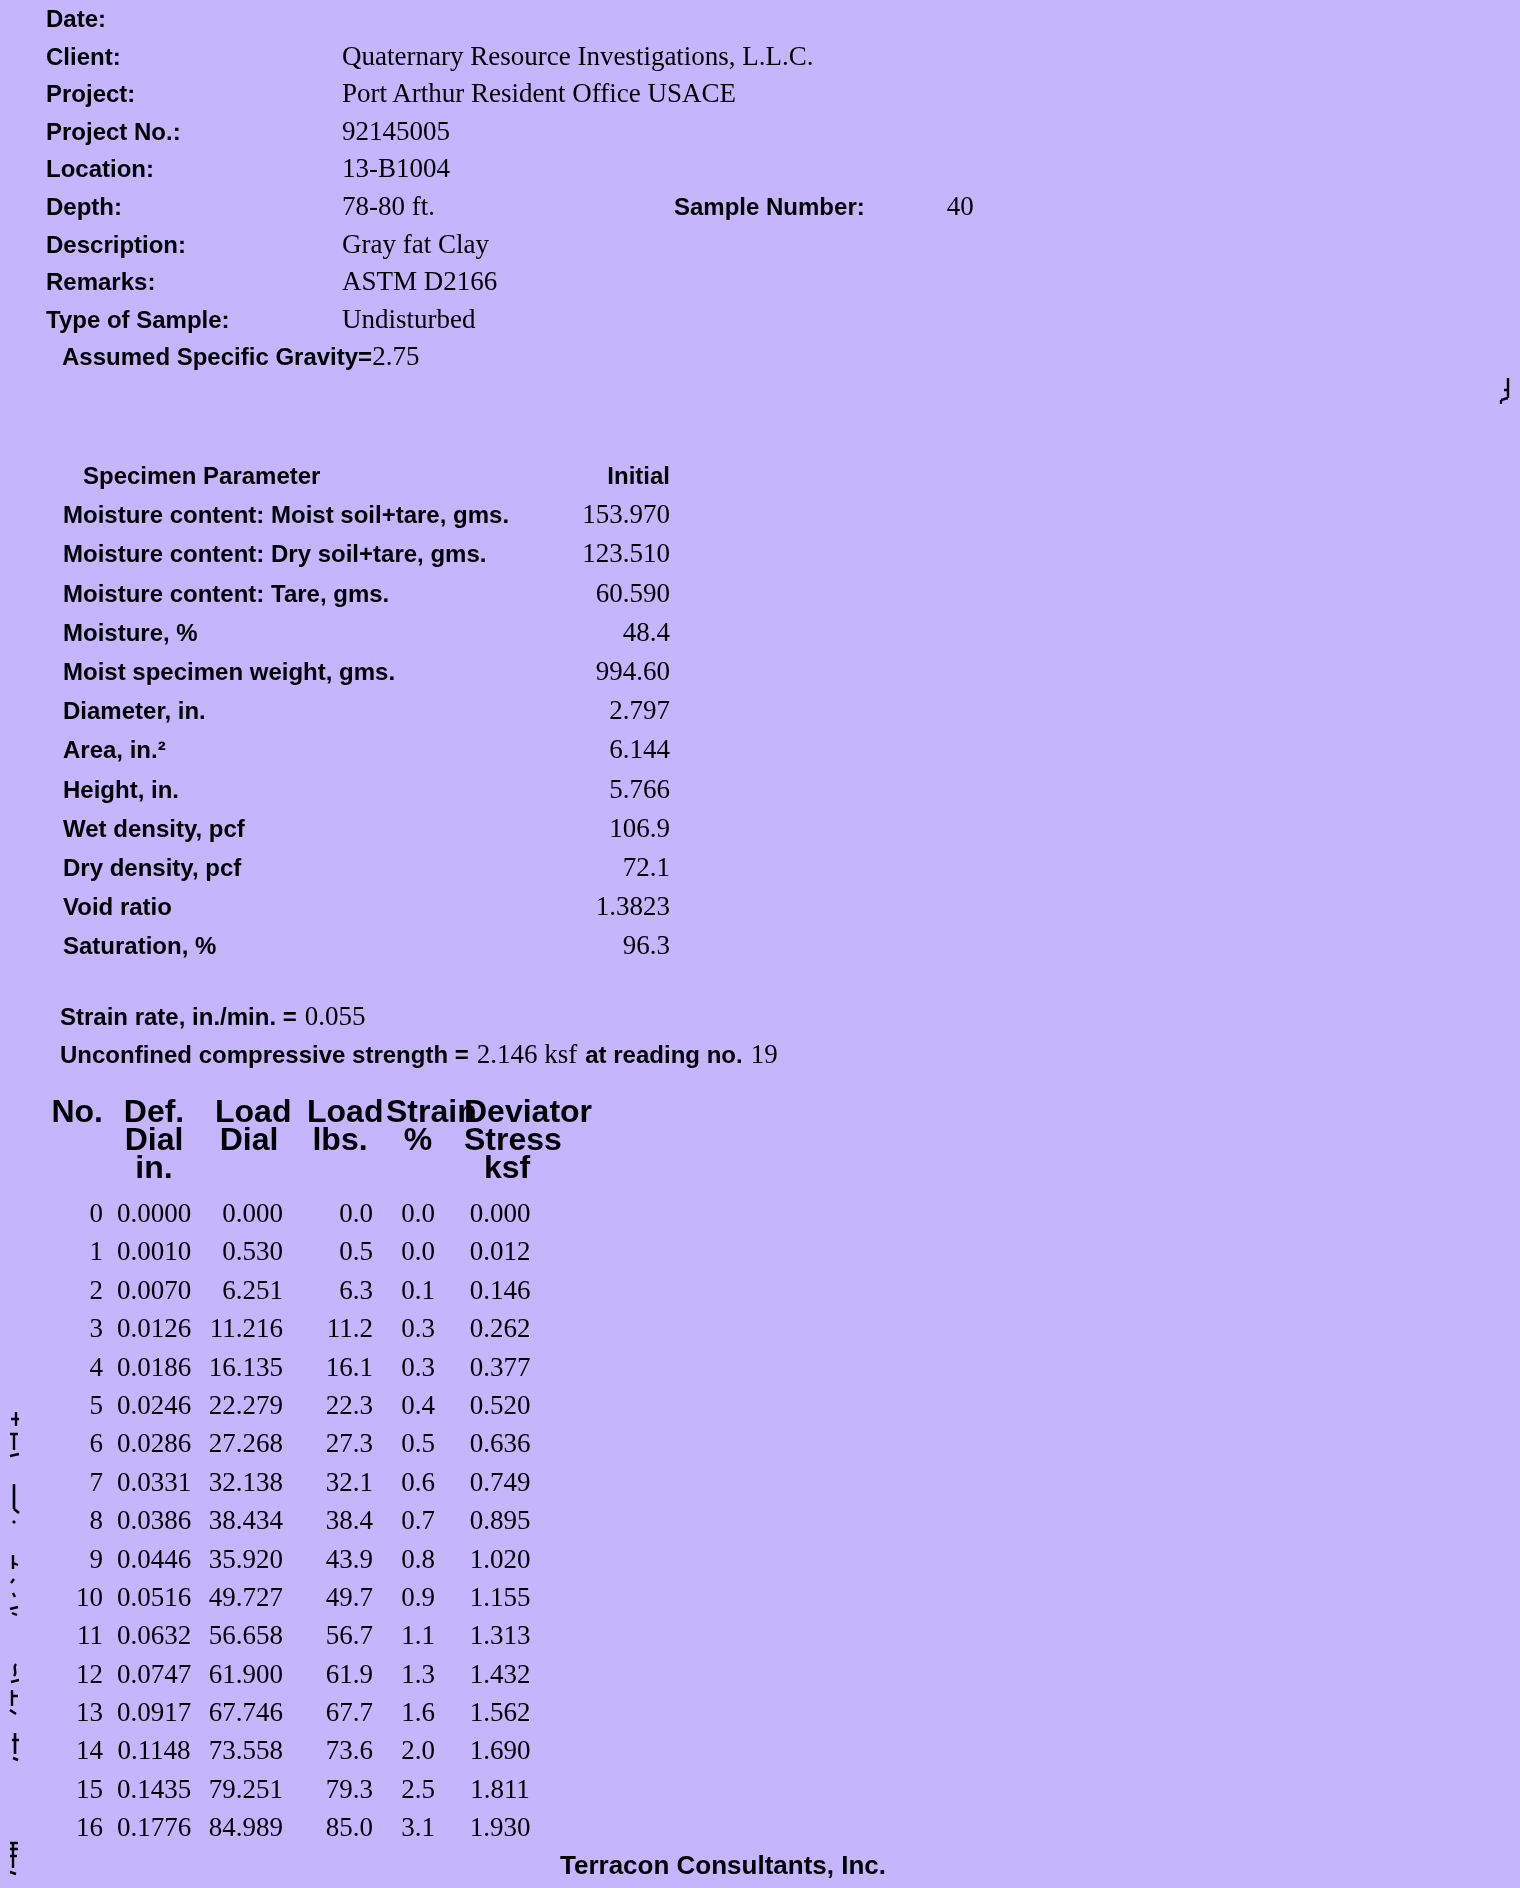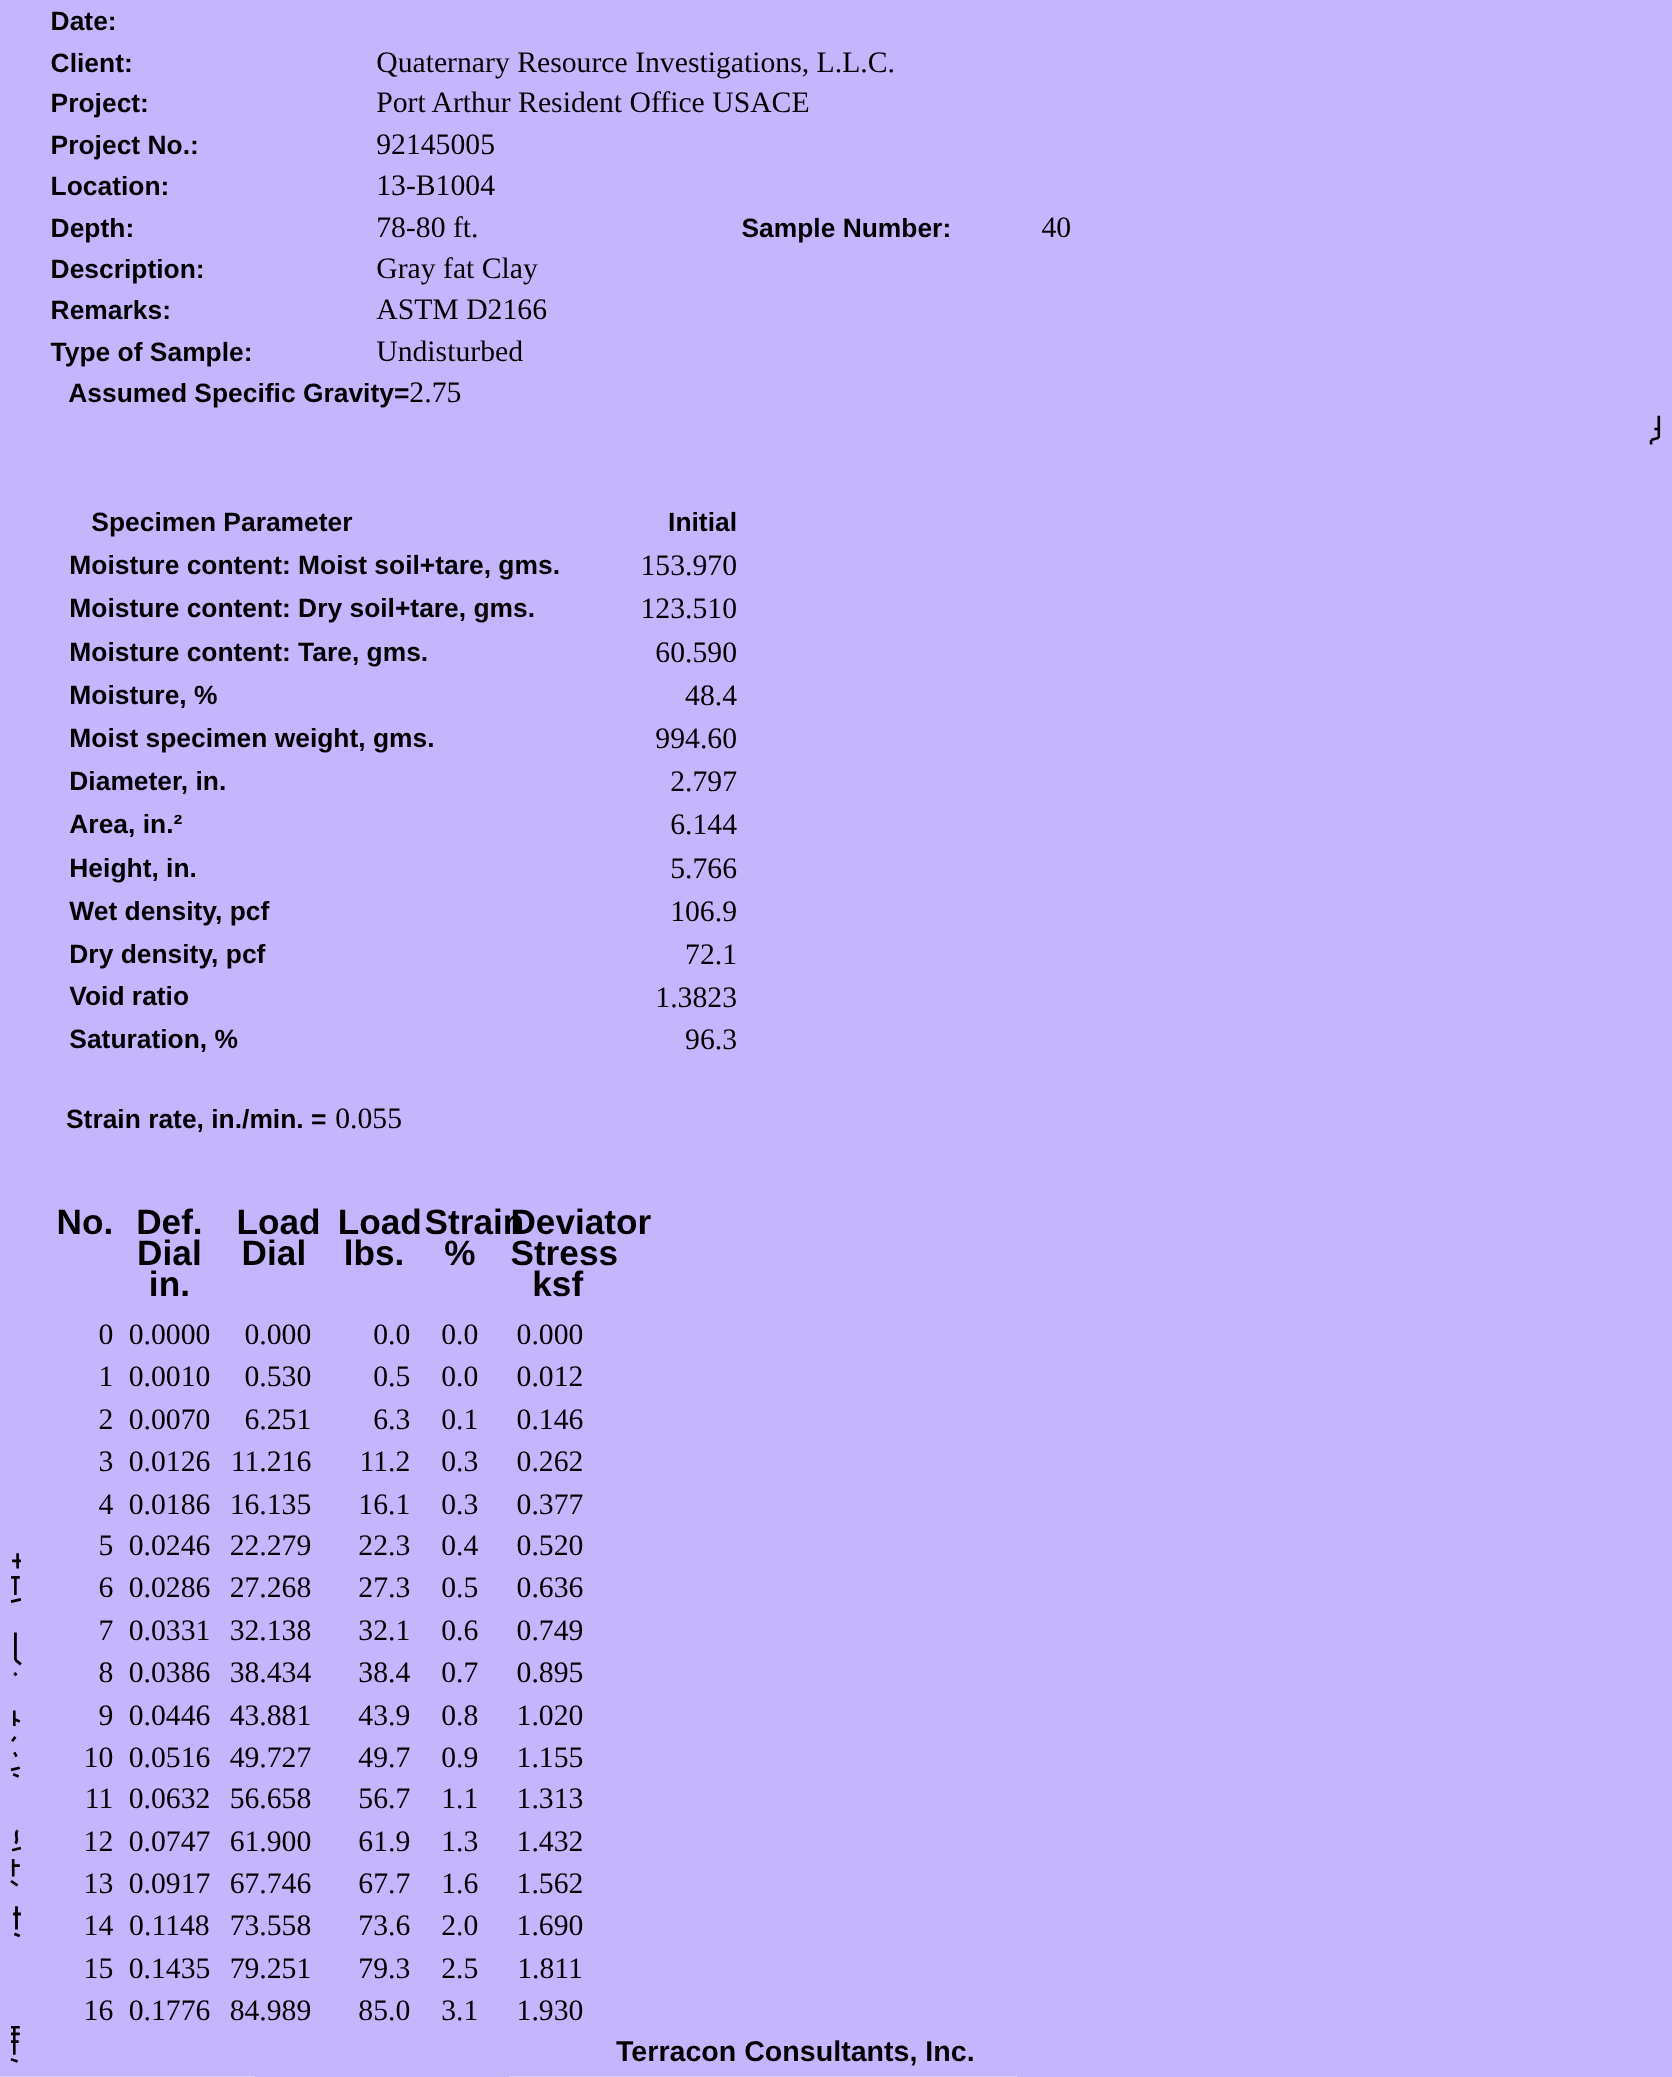--- a/index.html
+++ b/index.html
@@ -173,20 +173,23 @@
           <span class="lbl">Saturation, %</span>
           <span class="val">96.3</span>
         </div>
       </div>
   </div>
 
   <div class="strain">
     <div class="line">
       <span class="lbl">Strain rate, in./min. =</span><span class="val">0.055</span>
     </div>
+    <div class="line">
+      <span class="lbl">Unconfined compressive strength =</span><span class="val">2.146 ksf</span><span class="lbl lbl2">at reading no.</span><span class="val">19</span>
+    </div>
   </div>
 
   <div class="readings">
     <div class="rgrid rhead">
       <div class="h1">
         <span class="hline"></span>
         <span class="hline"></span>
         <span class="hline">No.</span>
       </div>
       <div class="h2">
@@ -294,21 +297,21 @@
           <div class="c2">0.0386</div>
           <div class="c3">38.434</div>
           <div class="c4">38.4</div>
           <div class="c5">0.7</div>
           <div class="c6">0.895</div>
         </div>
 
         <div class="rgrid rrow">
           <div class="c1">9</div>
           <div class="c2">0.0446</div>
-          <div class="c3">43.881</div>
+          <div class="c3">35.920</div>
           <div class="c4">43.9</div>
           <div class="c5">0.8</div>
           <div class="c6">1.020</div>
         </div>
 
         <div class="rgrid rrow">
           <div class="c1">10</div>
           <div class="c2">0.0516</div>
           <div class="c3">49.727</div>
           <div class="c4">49.7</div>

